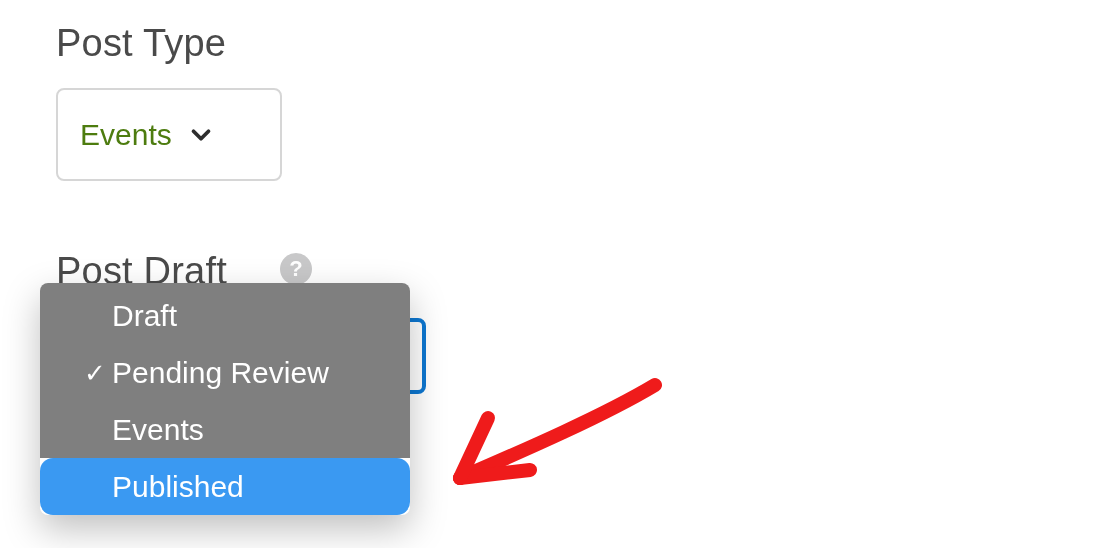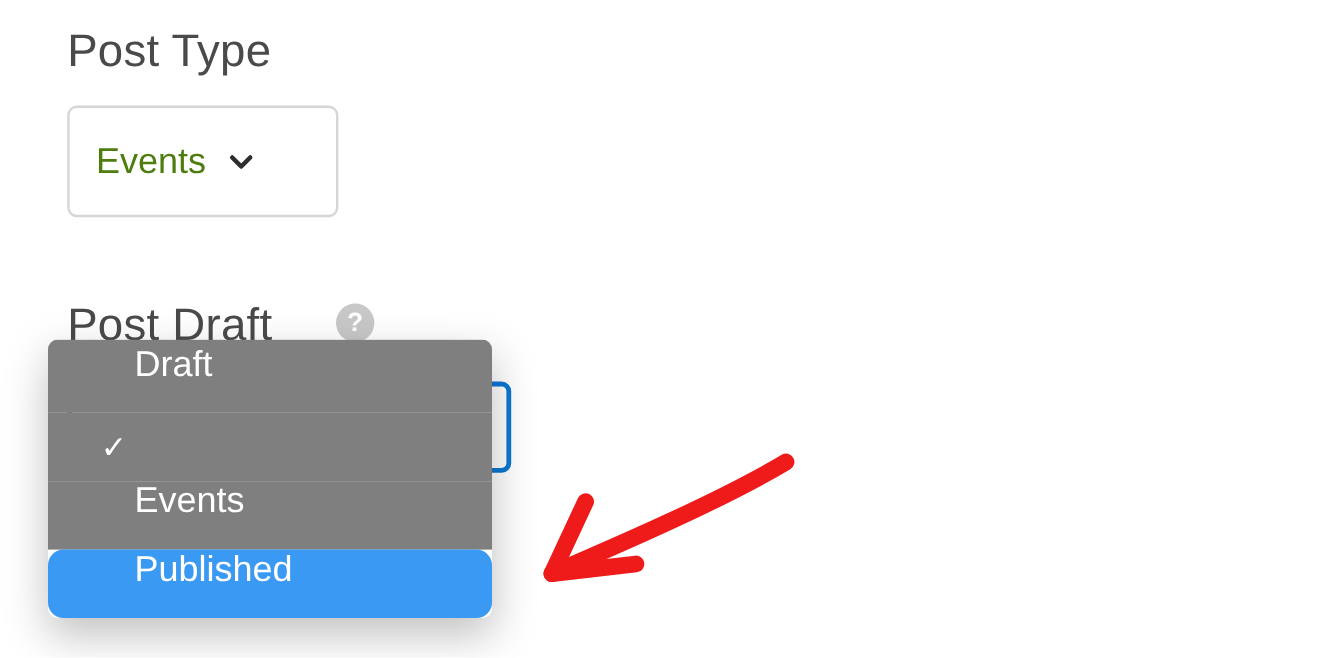--- a/index.html
+++ b/index.html
@@ -32,21 +32,21 @@
       position: absolute;
       left: 40px; top: 283px;
       width: 370px;
       border-radius: 8px; 
       box-shadow: 0 14px 36px rgba(0,0,0,0.25);
       overflow: hidden;
       z-index: 5;
     }
     .dd-item {
       height: 57px;
-      display: flex; align-items: flex-start;
+      display: flex; align-items: center;
       padding-left: 72px;
       font-size: 30px;
       font-weight: 400;
       color: #fff;
       background: #7f7f7f;
       position: relative;
       cursor: pointer;
     }
     .dd-item.first { padding-top: 4px; height: 61px; }
     .dd-item.highlight { background: #3a99f2; border-radius: 13px; }
@@ -77,20 +77,21 @@
     </div>
 
   <div class="select-box hidden-active-select"></div>
 
   <div class="dropdown">
     <div class="dd-item first">
       <span>Draft</span>
     </div>
     <div class="dd-item">
       <span class="dd-check">✓</span>
+      <span>Pending Review</span>
     </div>
     <div class="dd-item">
       <span>Events</span>
     </div>
     <div class="dd-item highlight">
       <span>Published</span>
     </div>
   </div>
 
   <svg class="arrow" width="260" height="180" viewBox="0 0 260 180">

